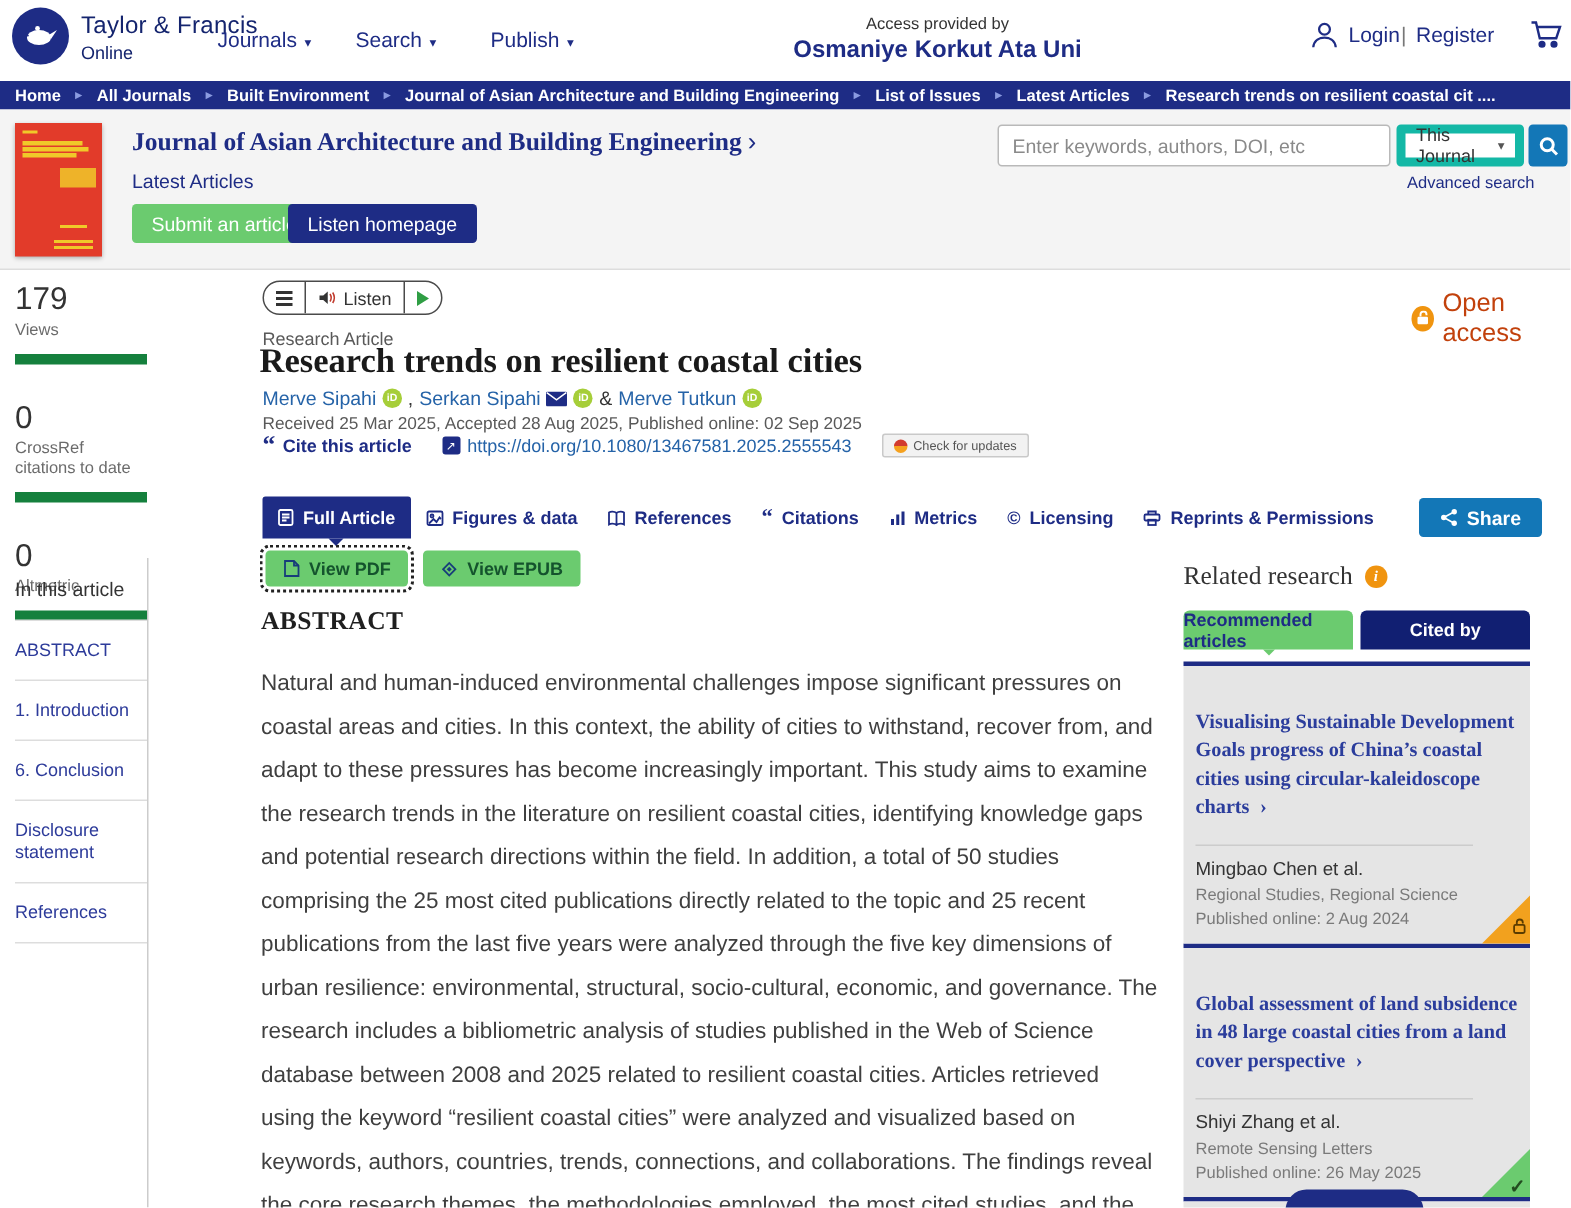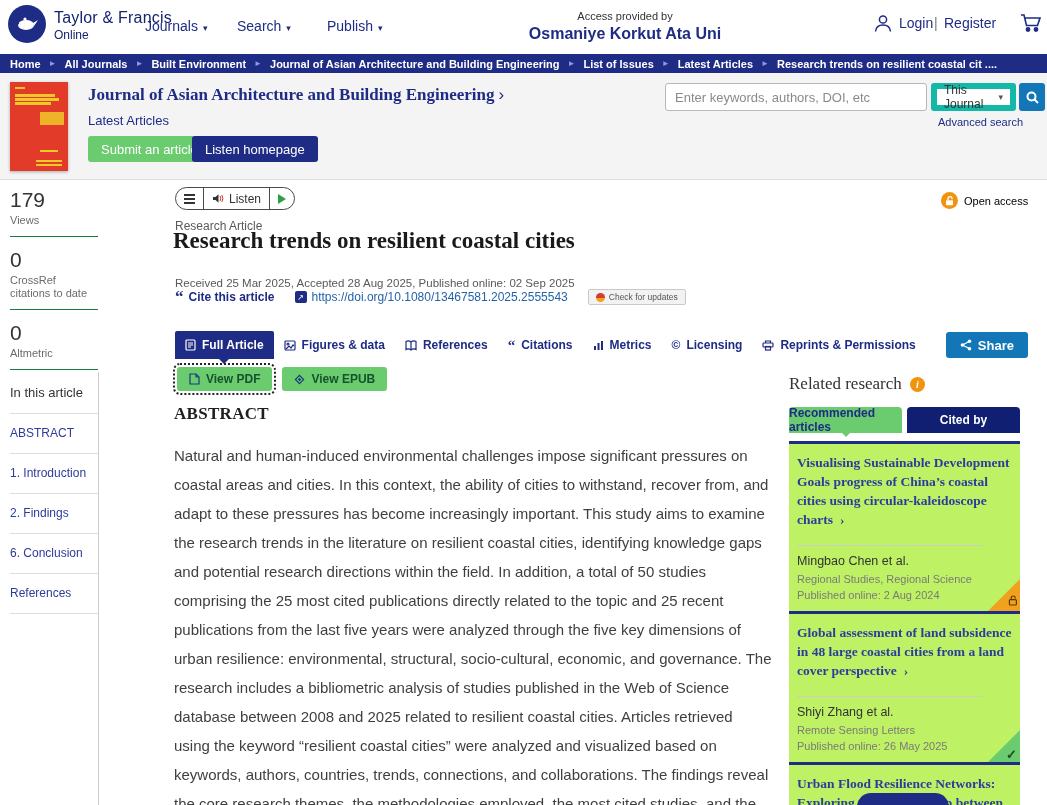--- a/index.html
+++ b/index.html
@@ -40,21 +40,21 @@
 .btn-home{position:absolute;left:192px;top:63px;height:26px;padding:0 13px;background:#1e2c85;color:#fff}
 .searchbox{position:absolute;left:665px;top:10px;width:262px;height:28px;border:1px solid #b9b9b9;border-radius:3px;background:#fff;padding:0 9px;font-size:13px;color:#be185d;font-family:"Liberation Sans",sans-serif}
 .searchbox::placeholder{color:#8a8a8a}
 .scope{position:absolute;left:931px;top:10px;width:85px;height:28px;border:6px solid #14b8a6;border-radius:3px;background:#fff;display:flex;align-items:center;justify-content:space-between;padding:0 7px;font-size:12px;color:#333;cursor:pointer}
 .scope .chev{color:#555}
 .sbtn{position:absolute;left:1019px;top:10px;width:26px;height:28px;background:#1377b7;border:none;border-radius:3px;display:flex;align-items:center;justify-content:center;cursor:pointer}
 .advanced{position:absolute;left:938px;top:43px;font-size:11px;color:#1e2c85;cursor:pointer}
 
 
 .metrics{position:absolute;left:10px;top:184px;width:88px}
-.metric{border-bottom:1px solid #15803d;padding:4px 0 9px;margin-bottom:7px}
+.metric{border-bottom:7px solid #15803d;padding:4px 0 9px;margin-bottom:20px}
 .m-val{font-size:21px;color:#333}
 .m-label{font-size:11px;color:#6b6b6b;margin-top:2px;line-height:13px}
 
 
 .listen{position:absolute;left:175px;top:187px;display:inline-flex;align-items:stretch;height:23px;border:1.5px solid #4a4a4a;border-radius:12px;overflow:hidden;background:#fff;cursor:pointer}
 .listen .seg{display:flex;align-items:center;padding:0 8px;gap:5px;border-right:1.5px solid #4a4a4a;font-size:12px;color:#333}
 .listen .seg:last-child{border-right:none}
 .bars{display:flex;flex-direction:column;gap:2px}
 .bars i{width:11px;height:2px;background:#333;display:block}
 .play{width:0;height:0;border-left:8px solid #2f9e44;border-top:5px solid transparent;border-bottom:5px solid transparent}
@@ -67,21 +67,21 @@
 .dates{position:absolute;left:175px;top:277px;font-size:11.5px;color:#595959}
 .citerow{position:absolute;left:175px;top:289px;display:flex;align-items:center;gap:20px}
 .cite-link{display:flex;align-items:center;gap:5px;font-size:12px;font-weight:700;color:#1e2c85;cursor:pointer}
 .qicon{font-family:"Liberation Serif",serif;font-size:17px;line-height:10px;color:#1e2c85}
 .doi{display:flex;align-items:center;gap:5px;font-size:12px;color:#2563a8;cursor:pointer}
 .doi-ic{display:inline-flex;width:12px;height:12px;background:#1e2c85;color:#fff;font-size:8px;align-items:center;justify-content:center;border-radius:2px}
 .chk{display:inline-flex;align-items:center;gap:4px;background:#f2f2f2;border:1px solid #c9c9c9;border-radius:2px;padding:2px 7px;font-size:8.5px;color:#555;cursor:pointer}
 .chk-ic{width:9px;height:9px;border-radius:50%;background:linear-gradient(180deg,#d23b2e 50%,#f5a11e 50%)}
 .openaccess{position:absolute;left:941px;top:192px;display:flex;align-items:center;gap:6px}
 .oa-circle{width:17px;height:17px;border-radius:50%;background:#f0940f;display:flex;align-items:center;justify-content:center}
-.oa-label{font-size:11px;color:#000000}
+.oa-label{font-size:17px;color:#c2410c}
 
 
 .tabbar{position:absolute;left:175px;top:331px;width:853px;height:28px;display:flex;align-items:stretch}
 .tab{display:flex;align-items:center;gap:6px;font-size:12px;font-weight:700;color:#1e2c85;padding:0 10px;cursor:pointer;white-space:nowrap;position:relative}
 .tab.active{background:#1e2c85;color:#fff;border-radius:2px 2px 0 0}
 .tab.active::after{content:"";position:absolute;left:50%;bottom:-5px;margin-left:-5px;border-left:5px solid transparent;border-right:5px solid transparent;border-top:5px solid #1e2c85}
 .tab .ic{display:inline-flex}
 .share-btn{position:absolute;right:0;top:1px;height:26px;padding:0 14px;background:#1377b7;color:#fff;font-size:13px;font-weight:700;border:none;border-radius:3px;display:flex;align-items:center;gap:6px;cursor:pointer}
 .pdf-row{position:absolute;left:177px;top:367px;display:flex;gap:10px}
 .btn-green{height:24px;padding:0 12px;background:#6bcb6f;color:#14532d;font-size:12px;font-weight:700;border:none;border-radius:3px;display:inline-flex;align-items:center;gap:6px;cursor:pointer}
@@ -101,21 +101,21 @@
 .related{position:absolute;left:789px;top:374px;width:231px}
 .rr-head{display:flex;align-items:center;gap:8px}
 .rr-title-h{font-family:"Liberation Serif",serif;font-size:17px;color:#333}
 .info-ic{width:15px;height:15px;border-radius:50%;background:#f0940f;color:#fff;font-family:"Liberation Serif",serif;font-weight:700;font-style:italic;font-size:10px;display:flex;align-items:center;justify-content:center;cursor:pointer}
 .rr-tabs{margin-top:13px;display:flex;gap:5px}
 .rr-tab{flex:1;height:26px;display:flex;align-items:center;justify-content:center;font-size:12px;font-weight:700;border-radius:4px 4px 0 0;cursor:pointer;position:relative}
 .rr-tab.rec{background:#6bcb6f;color:#1e2c85}
 .rr-tab.rec::after{content:"";position:absolute;left:50%;bottom:-4px;margin-left:-4px;border-left:4px solid transparent;border-right:4px solid transparent;border-top:4px solid #6bcb6f}
 .rr-tab.cited{background:#111f72;color:#fff}
 .rr-card{margin-top:8px;border-top:3px solid #1e2c85}
-.rr-item{position:relative;padding:9px 8px 6px;background:#bef264}
+.rr-item{position:relative;padding:27px 8px 6px;background:#e5e5e5}
 .rr-t{font-family:"Liberation Serif",serif;font-weight:700;font-size:13.5px;line-height:19px;color:#2b3d9c;cursor:pointer;display:block}
 .rr-chev{font-weight:700;margin-left:7px;color:#2b3d9c}
 .rr-div{border-top:1px solid #ccc;margin:16px 30px 8px 0}
 .rr-auth{font-size:12.5px;color:#333;margin-bottom:5px}
 .rr-src{font-size:11px;color:#7a7a7a;margin-bottom:4px}
 .rr-pub{font-size:11px;color:#7a7a7a;padding-bottom:4px}
 .rr-sep{height:3px;background:#1e2c85}
 .corner{position:absolute;right:0;bottom:0;width:0;height:0;border-left:32px solid transparent}
 .corner.orange{border-bottom:32px solid #f2a11e}
 .corner.green{border-bottom:32px solid #6bcb6f}
@@ -238,20 +238,34 @@
           <path d="M8 3 Q9.6 5.5 8 8 M9.8 2 Q12 5.5 9.8 9" stroke="#c0392b" stroke-width="1" fill="none"></path>
         </svg>
       <span>Listen</span>
     </span>
     <span class="seg">
         <span class="play"></span>
       </span>
   </div>
   <div class="a-type">Research Article</div>
   <h1 class="a-title">Research trends on resilient coastal cities</h1>
+  <div class="authors">
+    <a>Merve Sipahi</a>
+      <span class="orcid">iD</span>
+      <span class="amp">,</span>
+    <a>Serkan Sipahi</a>
+    <svg width="14" height="10" viewBox="0 0 14 10">
+        <rect width="14" height="10" rx="1" fill="#1e2c85"></rect>
+        <path d="M0.5 0.8 L7 5.5 L13.5 0.8" stroke="#fff" stroke-width="1" fill="none"></path>
+      </svg>
+    <span class="orcid">iD</span>
+    <span class="amp">&amp;</span>
+    <a>Merve Tutkun</a>
+      <span class="orcid">iD</span>
+  </div>
   <div class="dates">Received 25 Mar 2025, Accepted 28 Aug 2025, Published online: 02 Sep 2025</div>
   <div class="citerow">
     <span class="cite-link">
         <span class="qicon">“</span>
         <span>Cite this article</span>
       </span>
     <span class="doi">
         <span class="doi-ic">↗</span>
         <span>https://doi.org/10.1080/13467581.2025.2555543</span>
       </span>
@@ -351,22 +365,22 @@
           <rect x="4.3" y="4.3" width="2.4" height="2.4" fill="#173d7a" transform="rotate(45 5.5 5.5)"></rect>
         </svg>
       <span>View EPUB</span>
     </button>
   </div>
 
   <div class="toc">
     <div class="toc-title">In this article</div>
     <div class="toc-item">ABSTRACT</div>
     <div class="toc-item">1. Introduction</div>
-    <div class="toc-item">2. Findings</div>
     <div class="toc-item">6. Conclusion</div>
+    <div class="toc-item">Disclosure statement</div>
     <div class="toc-item">References</div>
   </div>
 
   <div class="abstract">
     <div class="ab-h">ABSTRACT</div>
     <p class="ab-p">Natural and human-induced environmental challenges impose significant pressures on coastal areas and cities. In this context, the ability of cities to withstand, recover from, and adapt to these pressures has become increasingly important. This study aims to examine the research trends in the literature on resilient coastal cities, identifying knowledge gaps and potential research directions within the field. In addition, a total of 50 studies comprising the 25 most cited publications directly related to the topic and 25 recent publications from the last five years were analyzed through the five key dimensions of urban resilience: environmental, structural, socio-cultural, economic, and governance. The research includes a bibliometric analysis of studies published in the Web of Science database between 2008 and 2025 related to resilient coastal cities. Articles retrieved using the keyword “resilient coastal cities” were analyzed and visualized based on keywords, authors, countries, trends, connections, and collaborations. The findings reveal the core research themes, the methodologies employed, the most cited studies, and the evolution of resilience research. The results indicate a rapid increase in research on resilient coastal cities. By highlighting the significant contributions of the literature to coastal resilience strategies, this study serves as a valuable guide for coastal cities.</p>
 
   </div>
 
   <div class="related">

